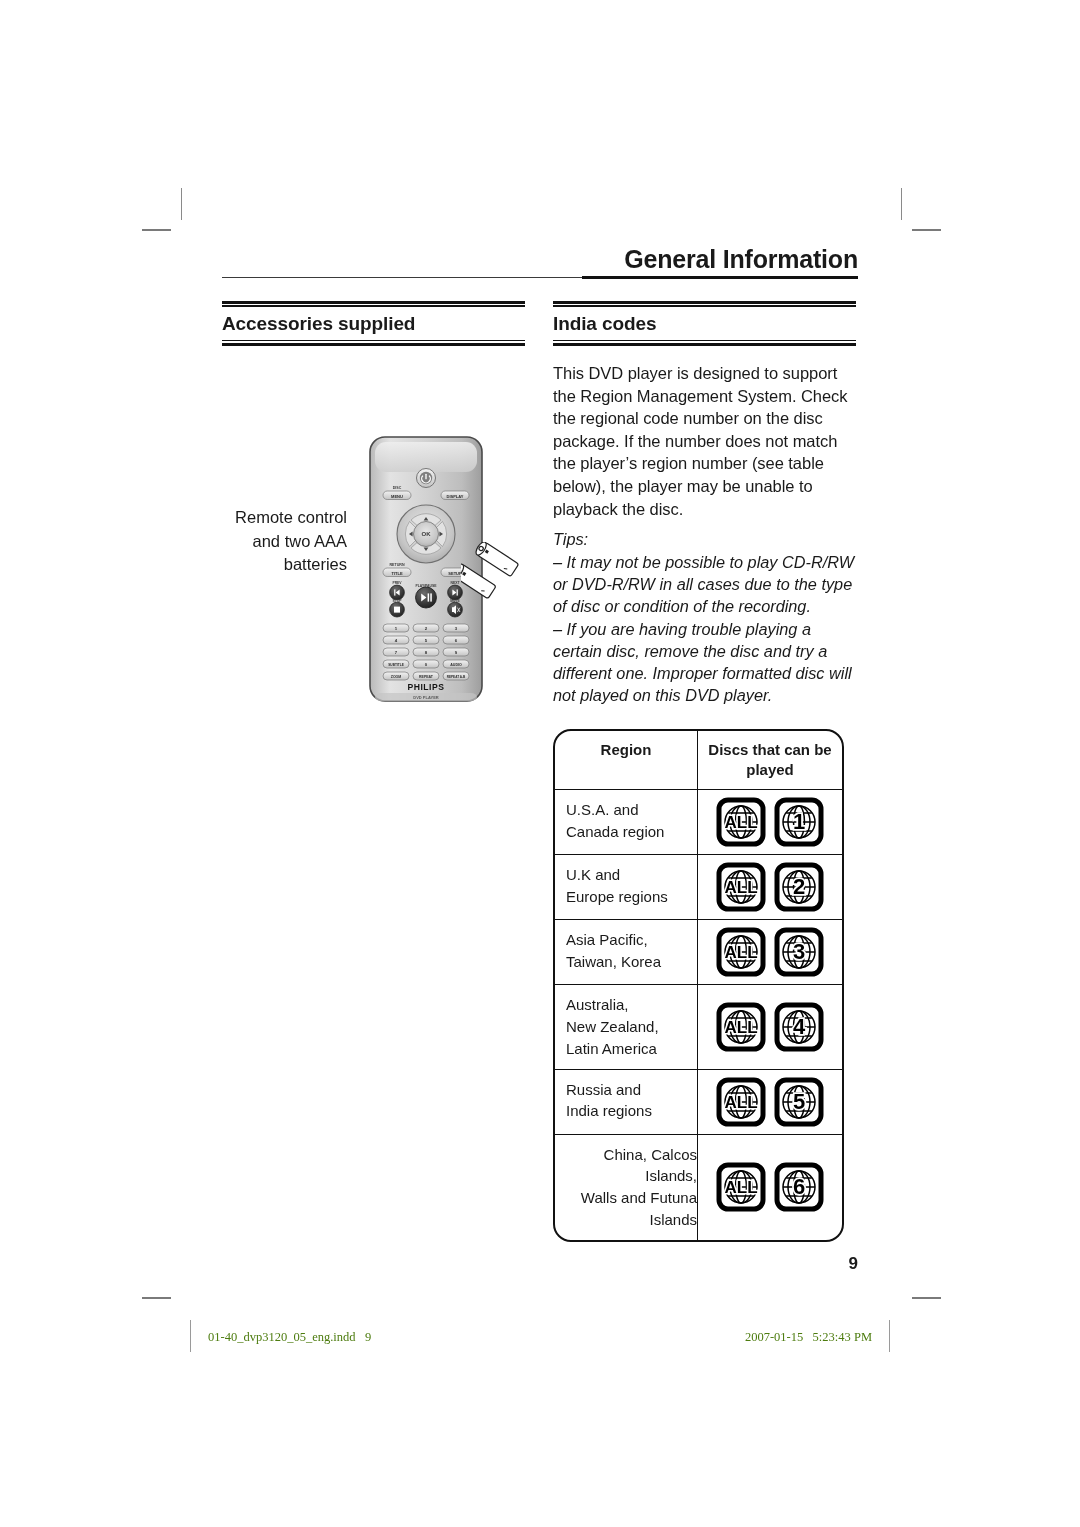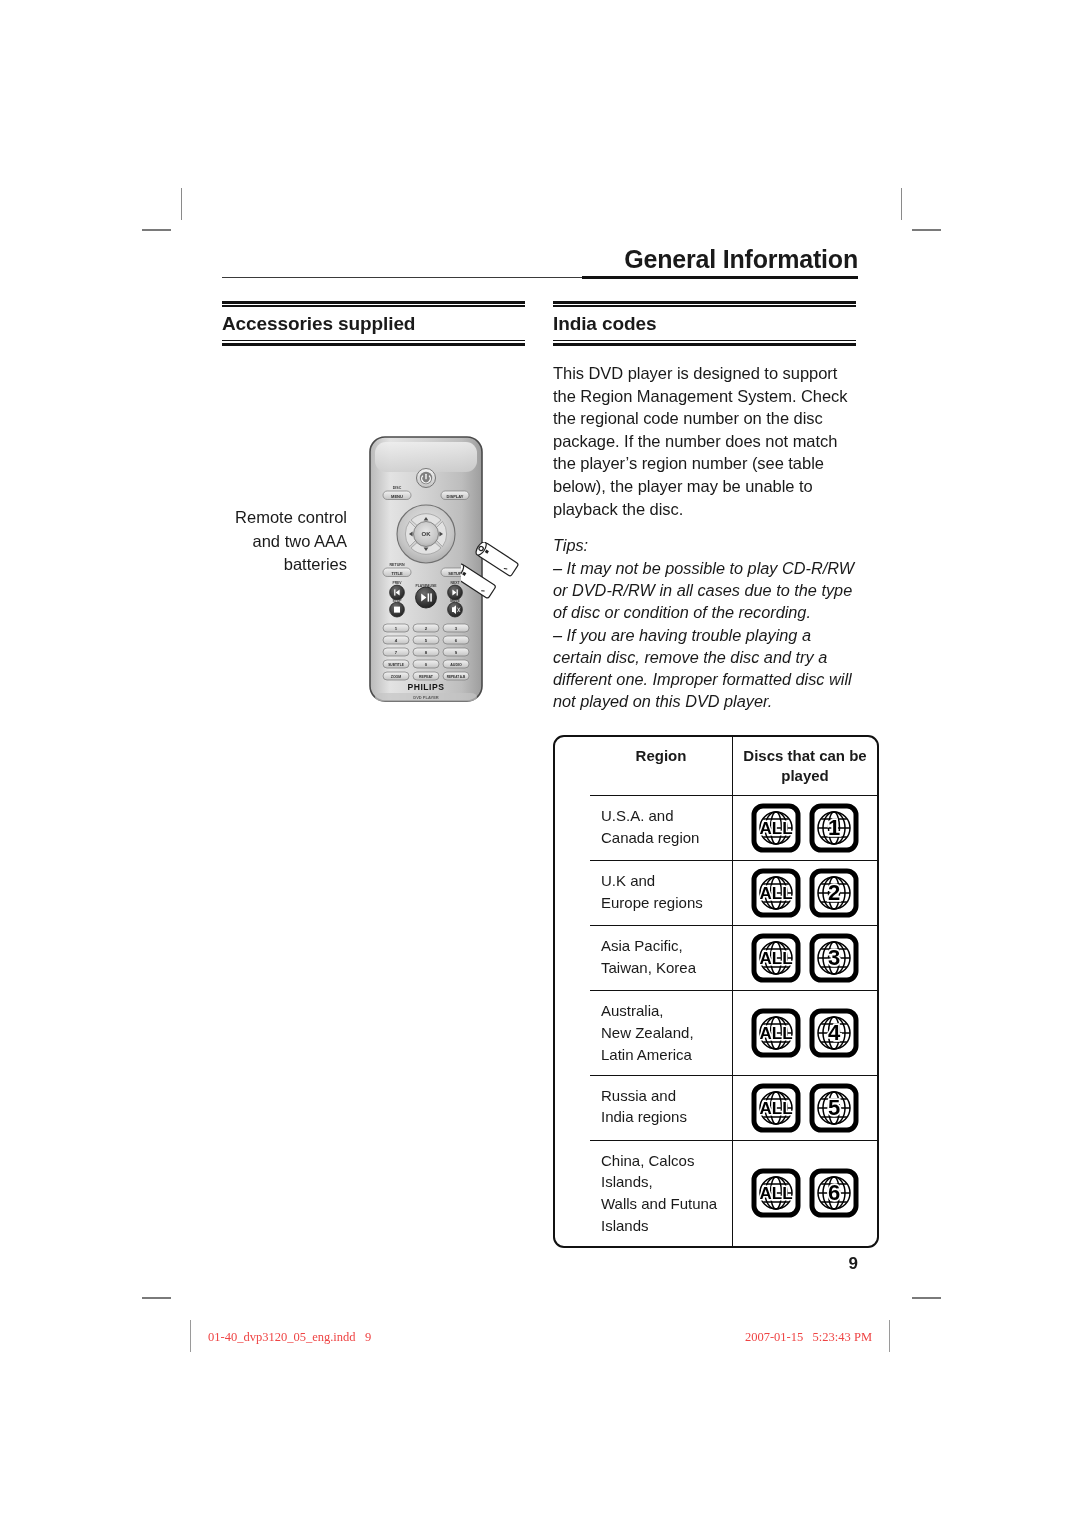--- a/index.html
+++ b/index.html
@@ -110,21 +110,21 @@
   
   .body-text {
     font-size: 16.5px;
     line-height: 1.37;
     letter-spacing: -0.05px;
   }
   .tips {
     font-style: italic;
     font-size: 16.3px;
     line-height: 1.37;
-    margin-top: 14px;
+    margin-top: 8px;
   }
   .tips .tips-label { display: block; }
   .tips p { margin: 0; }
 
   
   .accessory-block {
     display: flex;
     align-items: flex-start;
     margin-top: 88px;
     margin-left: 13px;
@@ -146,24 +146,23 @@
 
   
   .remote-wrap { position: absolute; left: 14px; top: 0; }
   .battery-wrap { position: absolute; left: 108px; top: 108px; }
 
   
   .region-table {
     margin-top: 22px;
     width: 287px;
     border: 2.6px solid #111;
-    border-radius: 11px;
+    border-radius: 18px;
     overflow: hidden;
     background: #fff;
-    padding-left: 35px;
   }
   .rt-row {
     display: flex;
     border-top: 1.6px solid #111;
   }
   .rt-row.head { border-top: none; }
   .rt-cell-region {
     width: 143px;
     flex: 0 0 143px;
     border-right: 1.6px solid #111;
@@ -217,21 +216,21 @@
     height: 32px;
     background: #9a9a9a;
   }
   .footer .fbar.l { left: 40px; }
   .footer .fbar.r { right: 40px; }
   .footer .ftext {
     position: absolute;
     top: 12px;
     font-size: 12.5px;
     font-family: "Liberation Serif", serif;
-    color: #ef4444;
+    color: #4d7c0f;
     white-space: pre;
   }
   .footer .ftext.left  { left: 58px; }
   .footer .ftext.right { right: 58px; }
 </style>
 </head>
 <body>
 
 <div class="crop-v tl"></div>
 <div class="crop-h tl"></div>
@@ -601,21 +600,21 @@
       <ellipse cx="25" cy="25" rx="11" ry="16"></ellipse>
       <line x1="9" y1="25" x2="41" y2="25"></line>
       <path d="M12.2 16 H37.8"></path>
       <path d="M12.2 34 H37.8"></path>
     </g>
     <text x="25" y="32" text-anchor="middle" font-family="Liberation Sans, sans-serif" font-size="22" font-weight="bold" stroke="#fff" stroke-width="3.5" paint-order="stroke" fill="#000">5</text>
   </svg>
               </div>
             </div>
             <div class="rt-row">
-              <div class="rt-cell-region" style="white-space: pre-line;">China, Calcos Islands,
+              <div class="rt-cell-region" style="white-space: pre-line; text-align: right;">China, Calcos Islands,
 Walls and Futuna
 Islands</div>
               <div class="rt-cell-discs">
   <svg class="badge" width="50" height="50" viewBox="0 0 50 50" xmlns="http://www.w3.org/2000/svg">
     <rect x="3" y="3" width="44" height="44" rx="9" ry="9" fill="#fff" stroke="#000" stroke-width="5"></rect>
     <g fill="none" stroke="#000" stroke-width="1.5">
       <circle cx="25" cy="25" r="16"></circle>
       <ellipse cx="25" cy="25" rx="5.5" ry="16"></ellipse>
       <ellipse cx="25" cy="25" rx="11" ry="16"></ellipse>
       <line x1="9" y1="25" x2="41" y2="25"></line>

